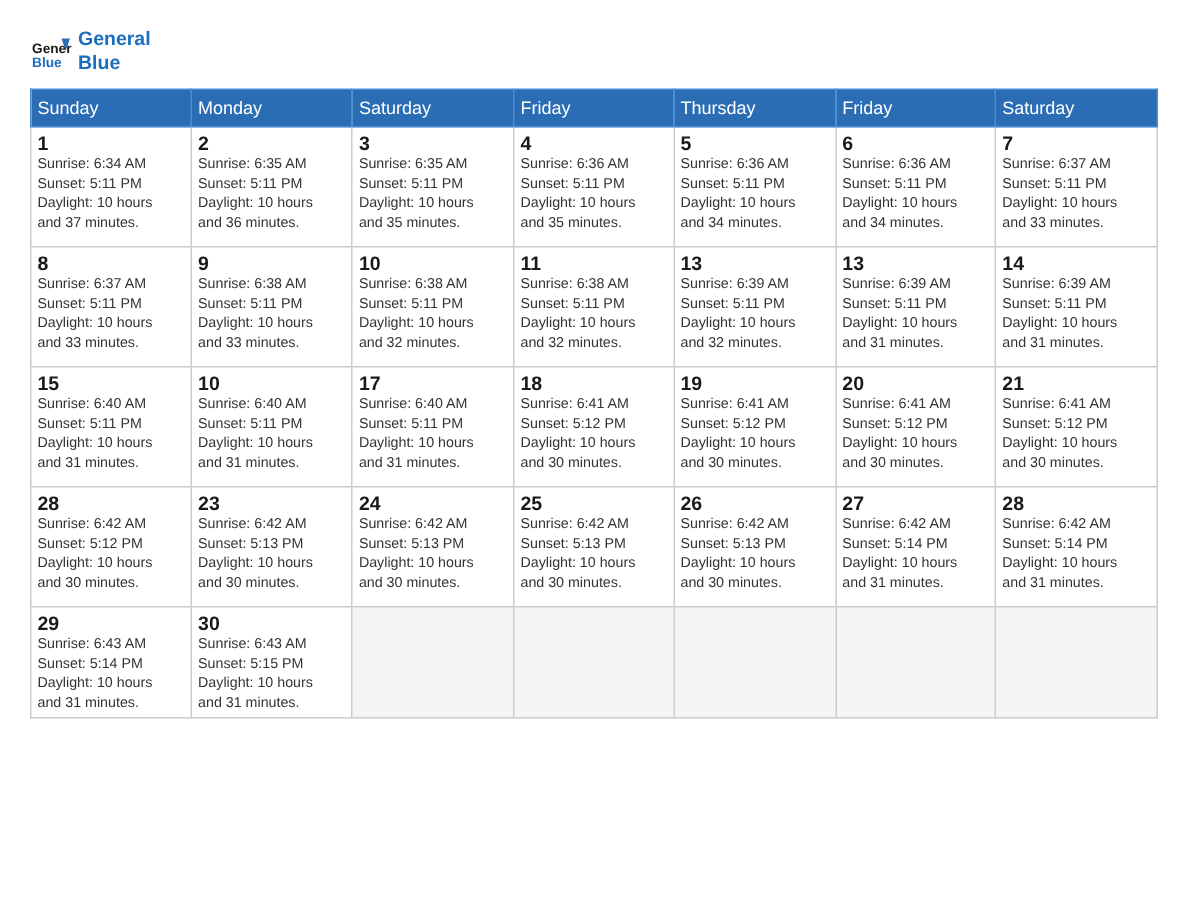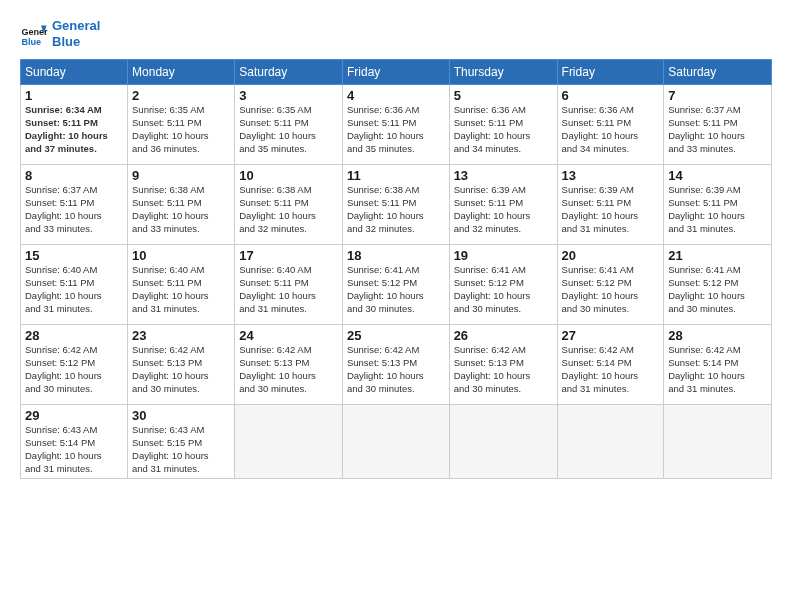--- a/index.html
+++ b/index.html
@@ -131,21 +131,21 @@
         <th>Friday</th>
         <th>Thursday</th>
         <th>Friday</th>
         <th>Saturday</th>
       </tr>
     </thead>
     <tbody id="calendar-body">
     <tr>
           <td>
             <span class="day-num">1</span>
-            <div class="day-info" style="white-space: pre-line; font-weight: bold;">Sunrise: 6:34 AM
+            <div class="day-info" style="white-space: pre-line;">Sunrise: 6:34 AM
 Sunset: 5:11 PM
 Daylight: 10 hours
 and 37 minutes.</div>
           </td>
           <td>
             <span class="day-num">2</span>
             <div class="day-info" style="white-space: pre-line;">Sunrise: 6:35 AM
 Sunset: 5:11 PM
 Daylight: 10 hours
 and 36 minutes.</div>

